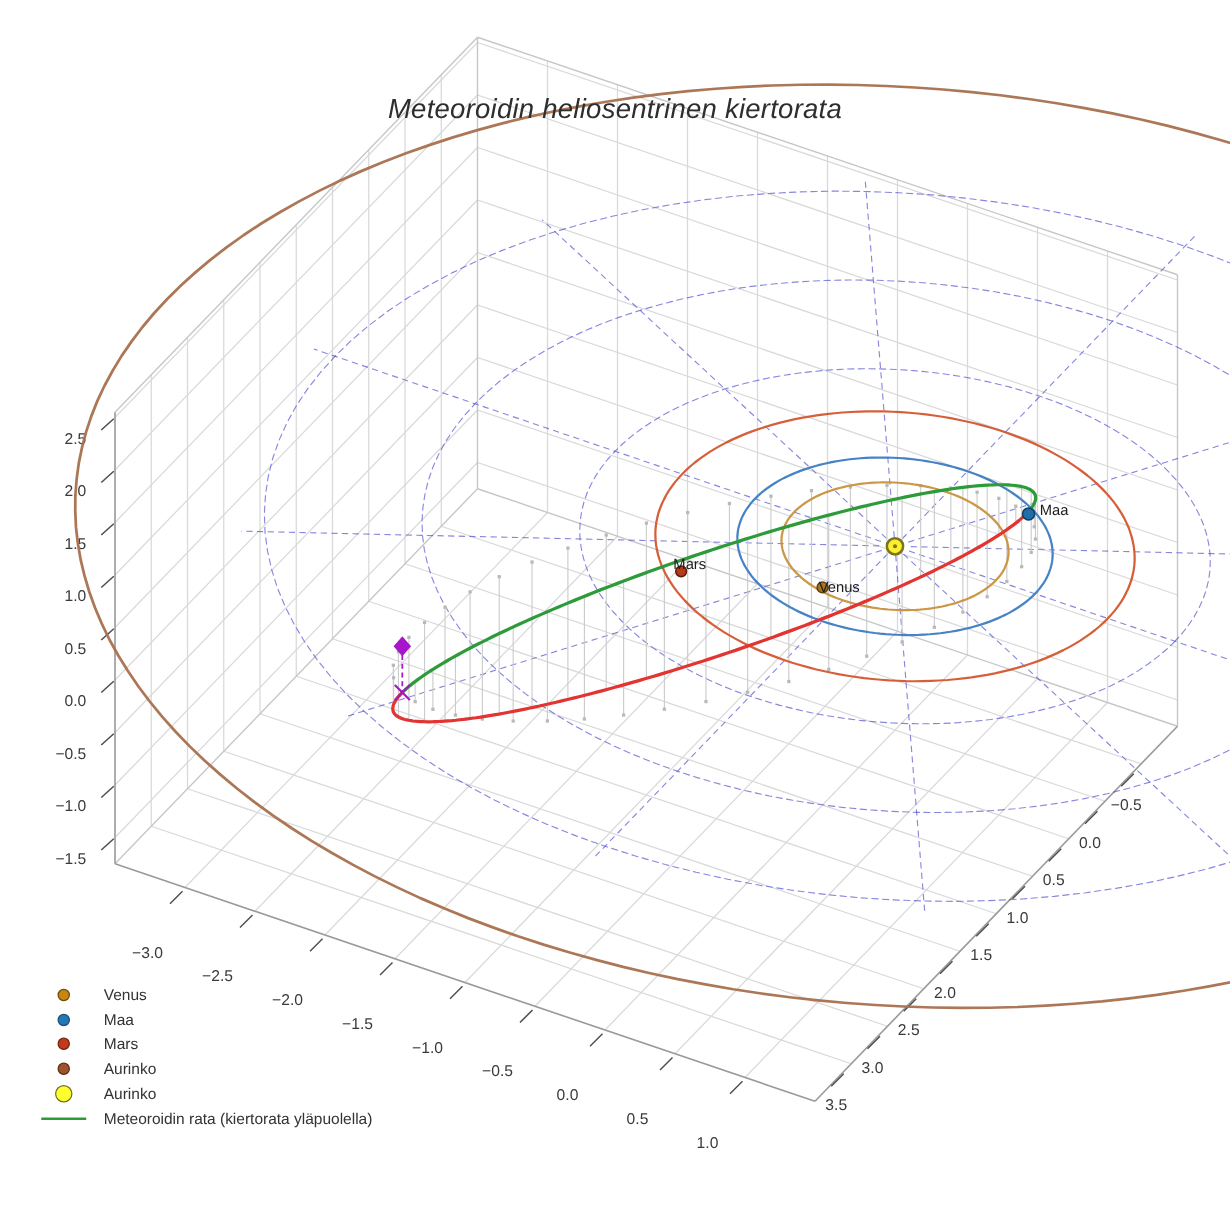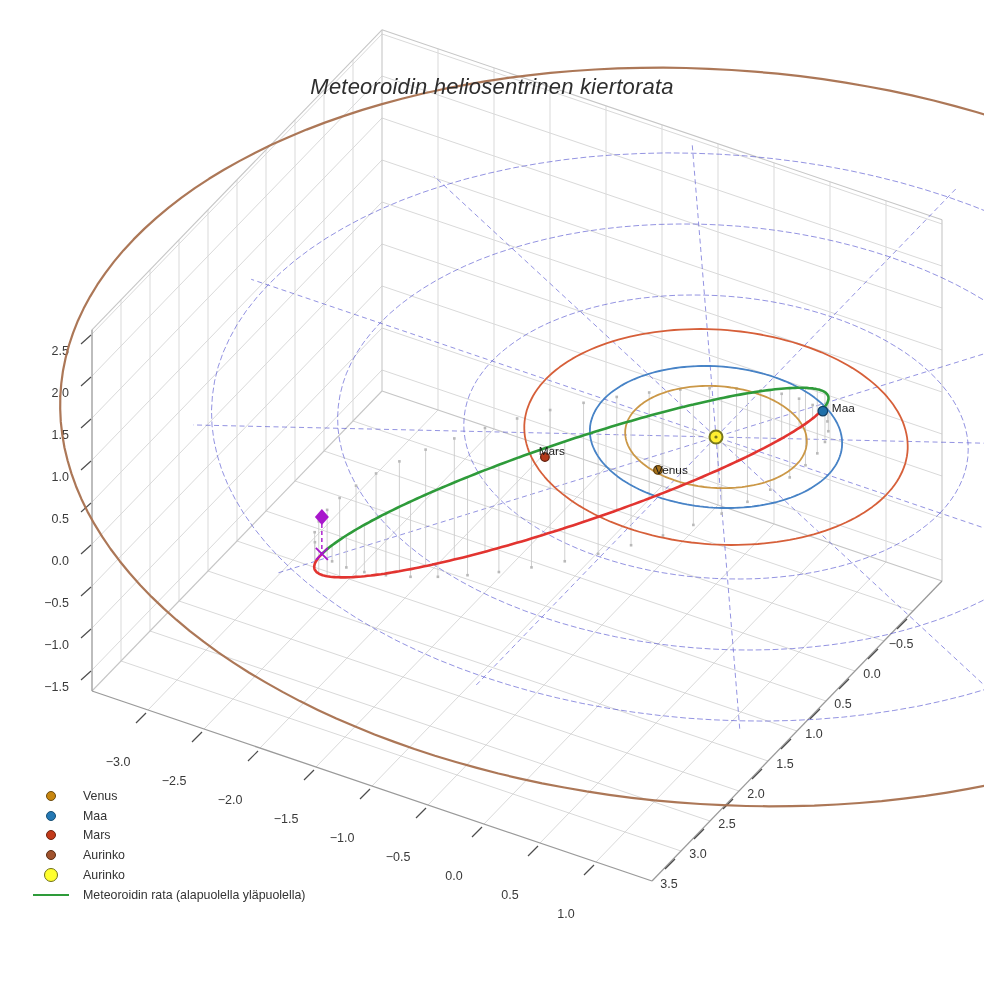--- a/index.html
+++ b/index.html
@@ -314,16 +314,16 @@
     <div class="lrow">
       <span class="lswatch">
           <span class="dot big" style="background: rgb(255, 255, 46); border-color: rgb(112, 112, 26);"></span>
         </span>
       <span class="llabel">Aurinko</span>
       </div>
     <div class="lrow">
       <span class="lswatch">
           <span class="lline" style="background: rgb(46, 155, 58);"></span>
         </span>
-      <span class="llabel">Meteoroidin rata (alapuolella yläpuolella)</span>
+      <span class="llabel">Meteoroidin rata (kiertorata yläpuolella)</span>
       </div>
   </div>
 </div>
 
 </body></html>

